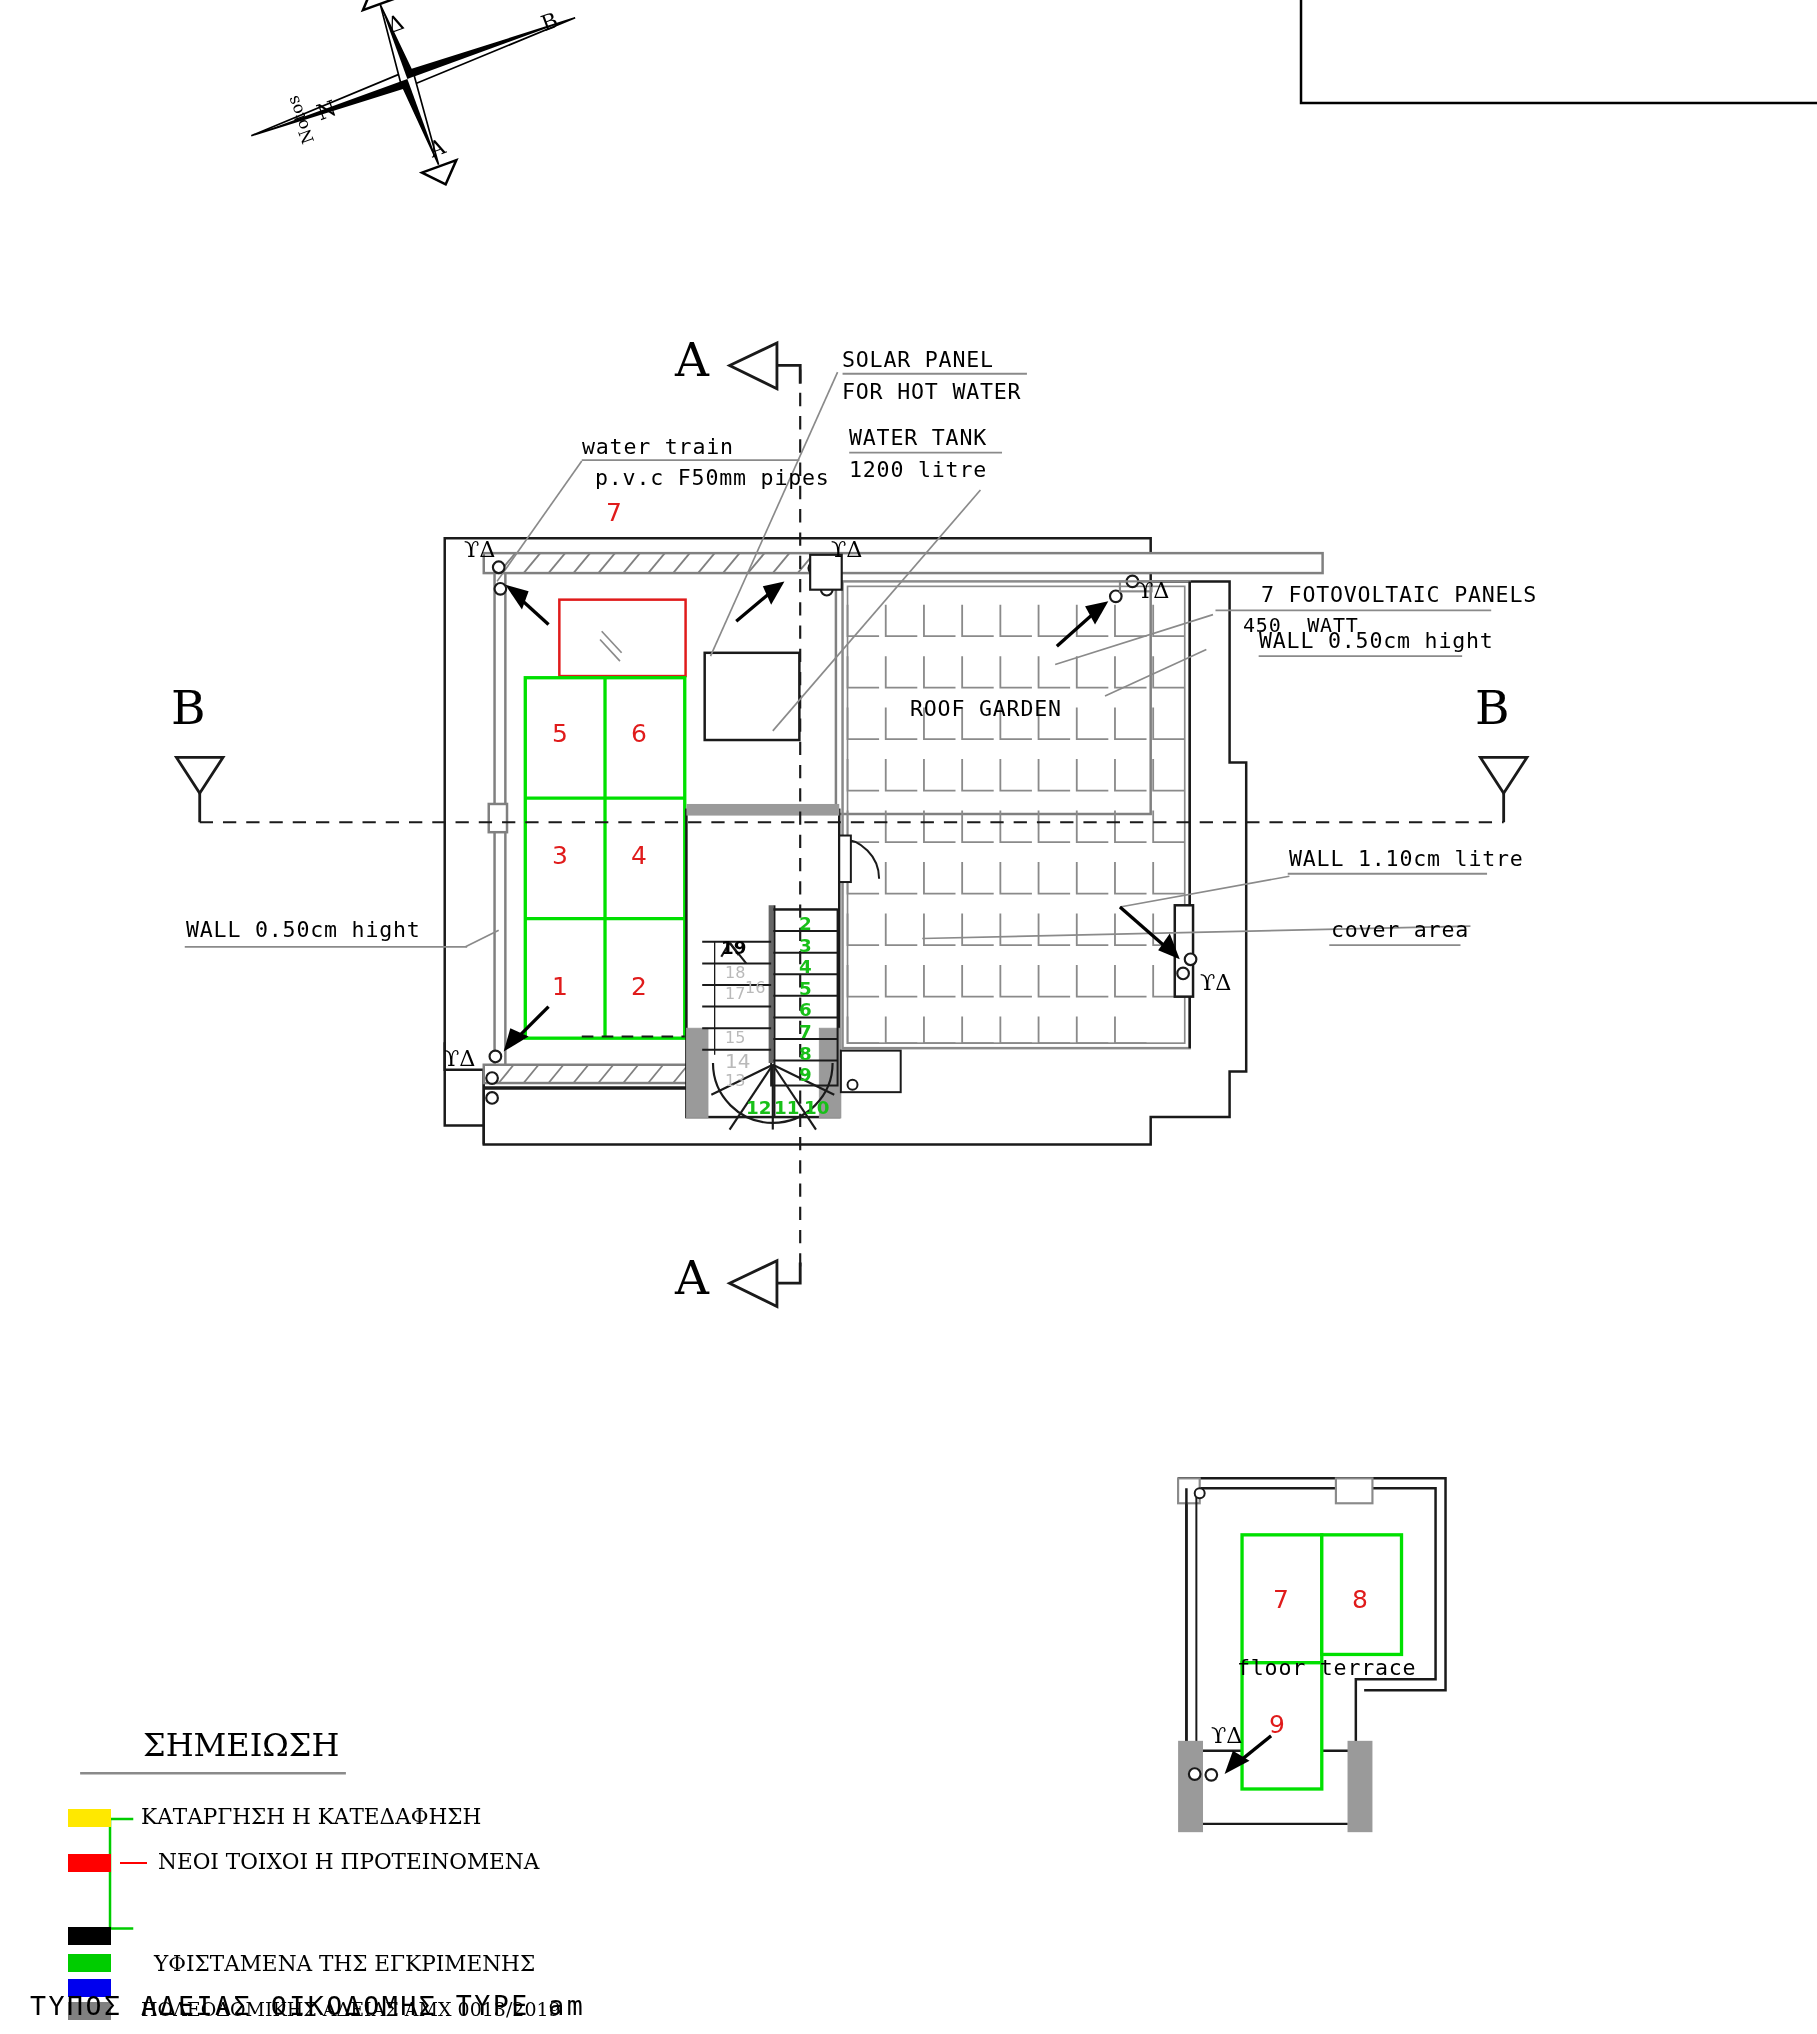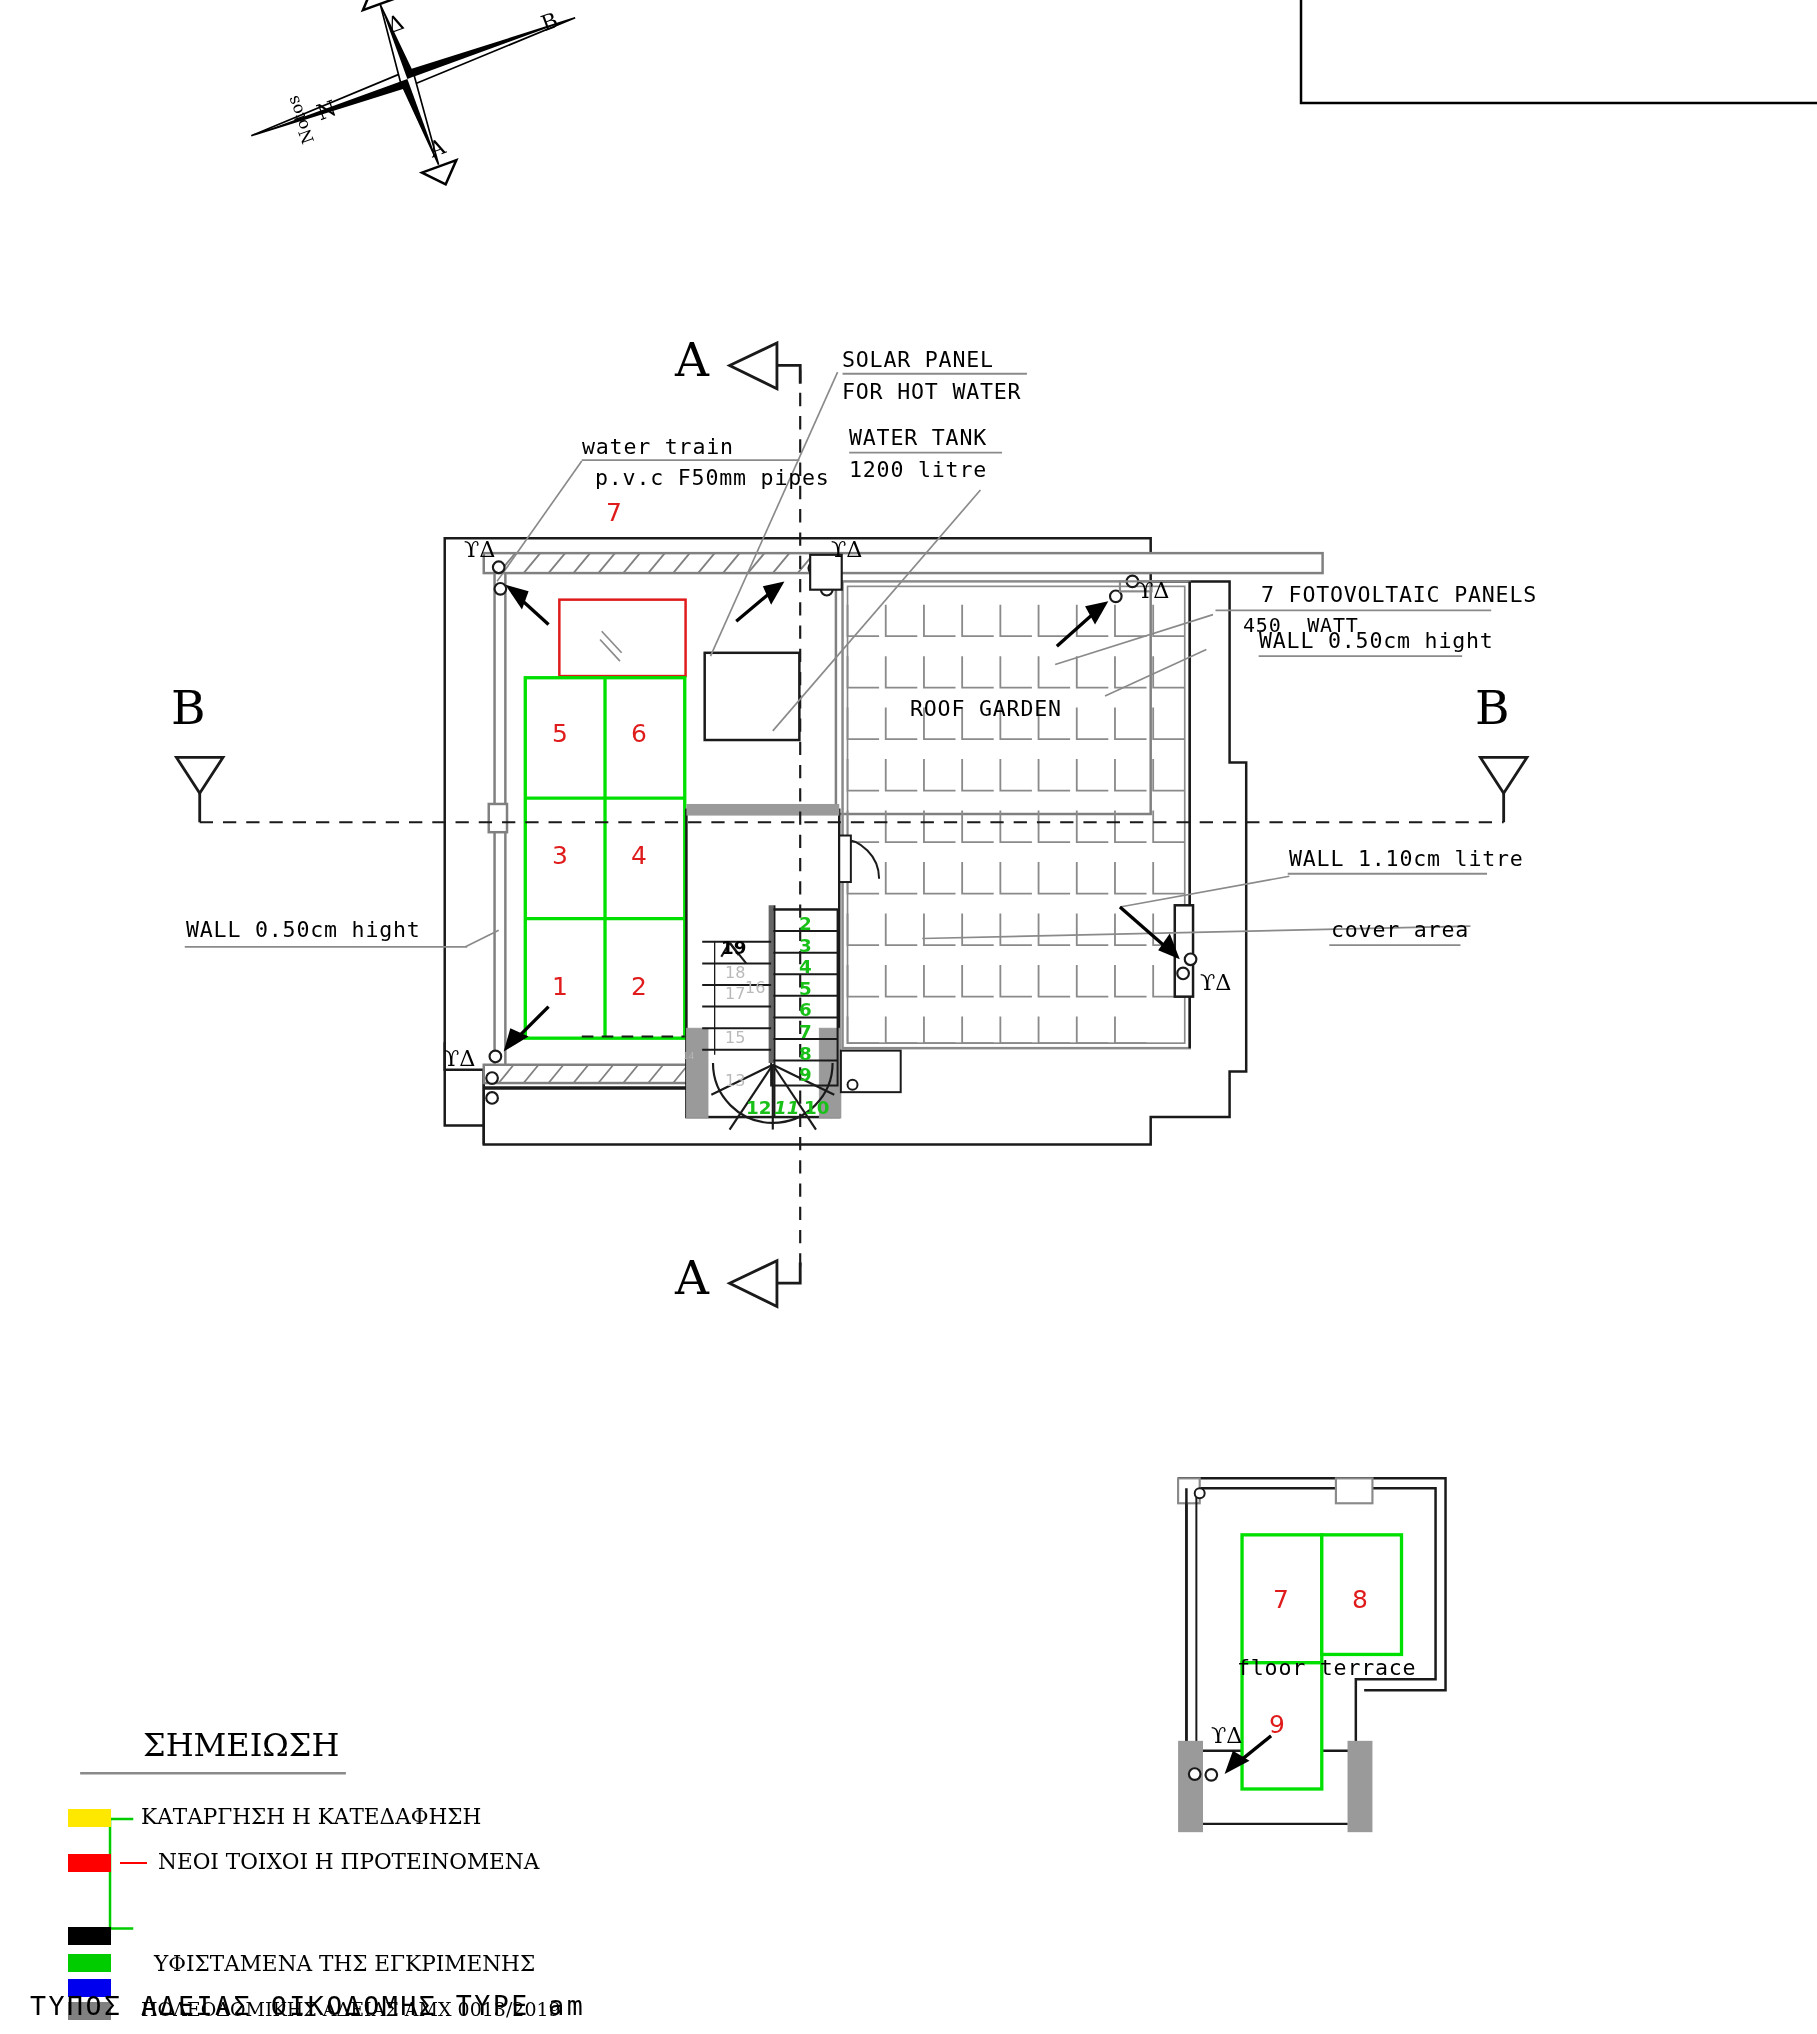--- a/index.html
+++ b/index.html
@@ -491,25 +491,25 @@
 
 <div class="abs greentxt" style="left:799px;top:913px;font-size:18.3px;">2</div>
 <div class="abs greentxt" style="left:799px;top:935px;font-size:18.3px;">3</div>
 <div class="abs greentxt" style="left:799px;top:956px;font-size:18.3px;">4</div>
 <div class="abs greentxt" style="left:799px;top:978px;font-size:18.3px;">5</div>
 <div class="abs greentxt" style="left:799px;top:999px;font-size:18.3px;">6</div>
 <div class="abs greentxt" style="left:799px;top:1021px;font-size:18.3px;">7</div>
 <div class="abs greentxt" style="left:799px;top:1043px;font-size:18.3px;">8</div>
 <div class="abs greentxt" style="left:799px;top:1064px;font-size:18.3px;">9</div>
 <div class="abs greentxt" style="left:804px;top:1097px;font-size:18.3px;">10</div>
-<div class="abs greentxt" style="left:774px;top:1097px;font-size:18.3px;font-style:italic;">11</div>
+<div class="abs greentxt" style="left:774px;top:1097px;font-size:18.3px;">11</div>
 <div class="abs greentxt" style="left:746px;top:1097px;font-size:18.3px;">12</div>
 
 <div class="abs greytxt" style="left:725px;top:1071px;font-size:16px;">13</div>
-<div class="abs greytxt" style="left:683px;top:1049px;font-size:11px;font-family:Liberation Serif, serif;">14</div>
+<div class="abs greytxt" style="left:725px;top:1049px;font-size:20px;">14</div>
 <div class="abs greytxt" style="left:725px;top:1028px;font-size:16px;">15</div>
 <div class="abs greytxt" style="left:725px;top:978px;font-size:16px;margin-left:20px;">16</div>
 <div class="abs greytxt" style="left:725px;top:984px;font-size:16px;">17</div>
 <div class="abs greytxt" style="left:725px;top:963px;font-size:16px;">18</div>
 <div class="abs" style="left:721px;top:937px;font-size:18.3px;font-weight:bold;font-family:'DejaVu Sans','Liberation Sans',sans-serif;">19</div>
 
 <div class="abs greek" style="left:143px;top:1726px;font-size:32px;">ΣΗΜΕΙΩΣΗ</div>
 
 <div class="swatch" style="left:68px;top:1809px;background:#ffe800;"></div>
 <div class="abs greek" style="left:141px;top:1804px;font-size:21.6px;">ΚΑΤΑΡΓΗΣΗ Η ΚΑΤΕΔΑΦΗΣΗ</div>

